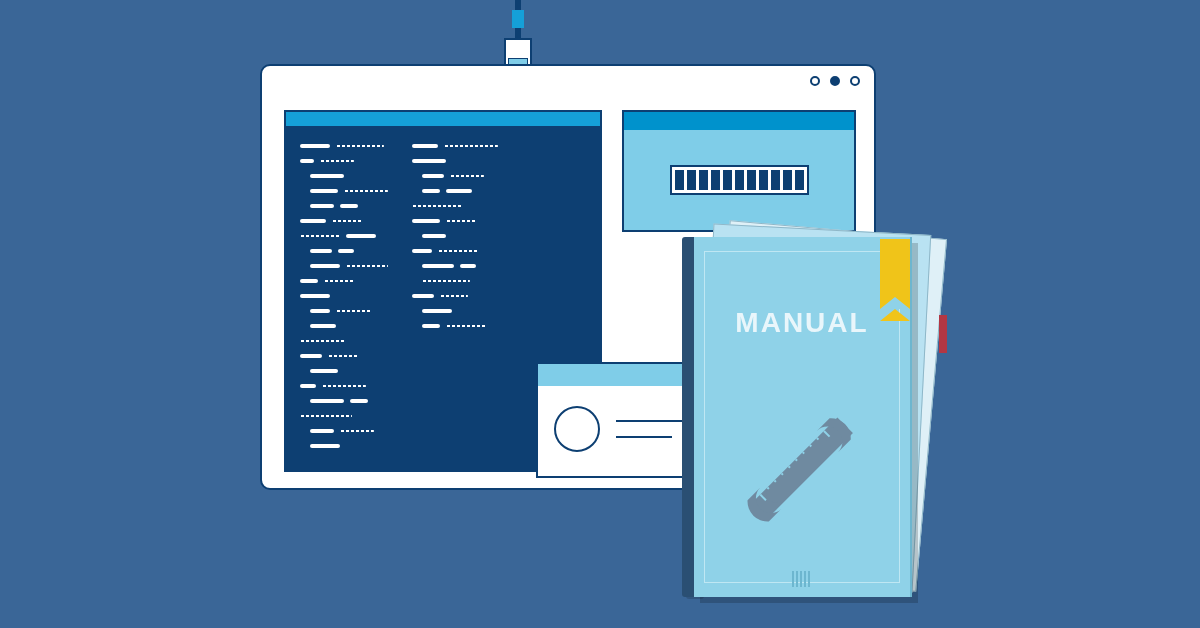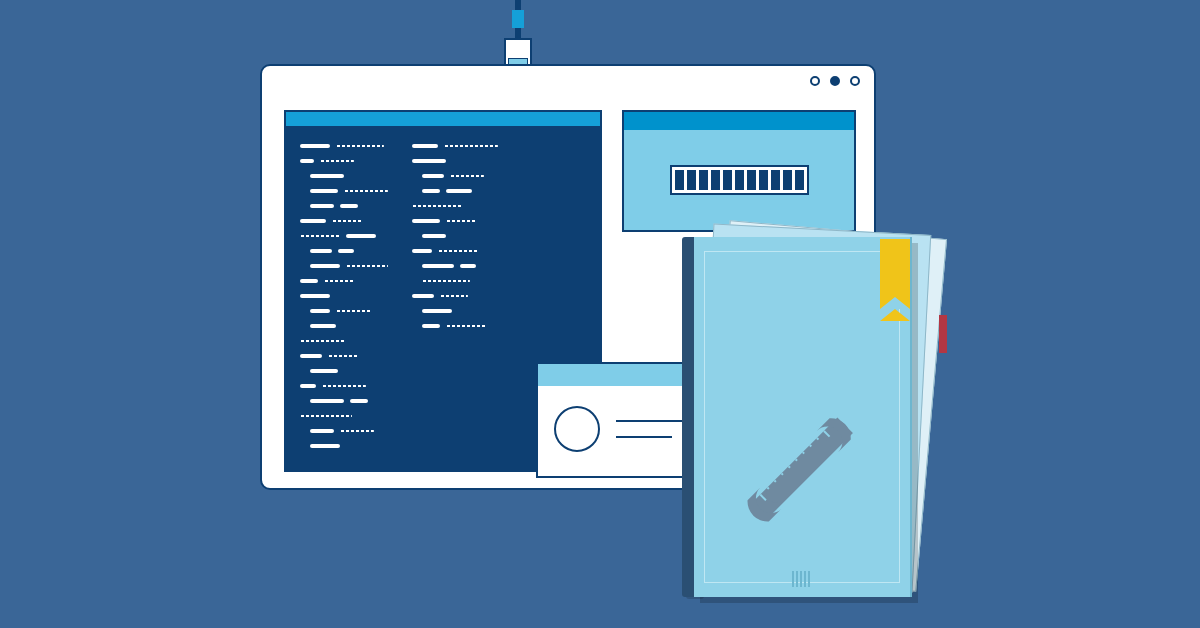--- a/index.html
+++ b/index.html
@@ -507,20 +507,21 @@
 <div class="manual">
   <div class="page-back2"></div>
   <div class="page-back1"></div>
   <div class="spine"></div>
   <div class="cover">
     <div class="cover-inner"></div>
     <div class="bookmark-y">
         <div class="notch"></div>
       </div>
     <div class="title">
+      <div class="t2">MANUAL</div>
     </div>
     <div class="tools">
       <svg viewBox="0 0 140 140" width="140" height="140">
 
         <g transform="rotate(-45 70 70)">
           <rect x="10" y="60" width="120" height="22" fill="#6f8aa0"></rect>
           <rect x="20" y="60" width="2" height="8" fill="#8fd2e8"></rect>
           <rect x="30" y="60" width="2" height="8" fill="#8fd2e8"></rect>
           <rect x="40" y="60" width="2" height="8" fill="#8fd2e8"></rect>
           <rect x="50" y="60" width="2" height="8" fill="#8fd2e8"></rect>

